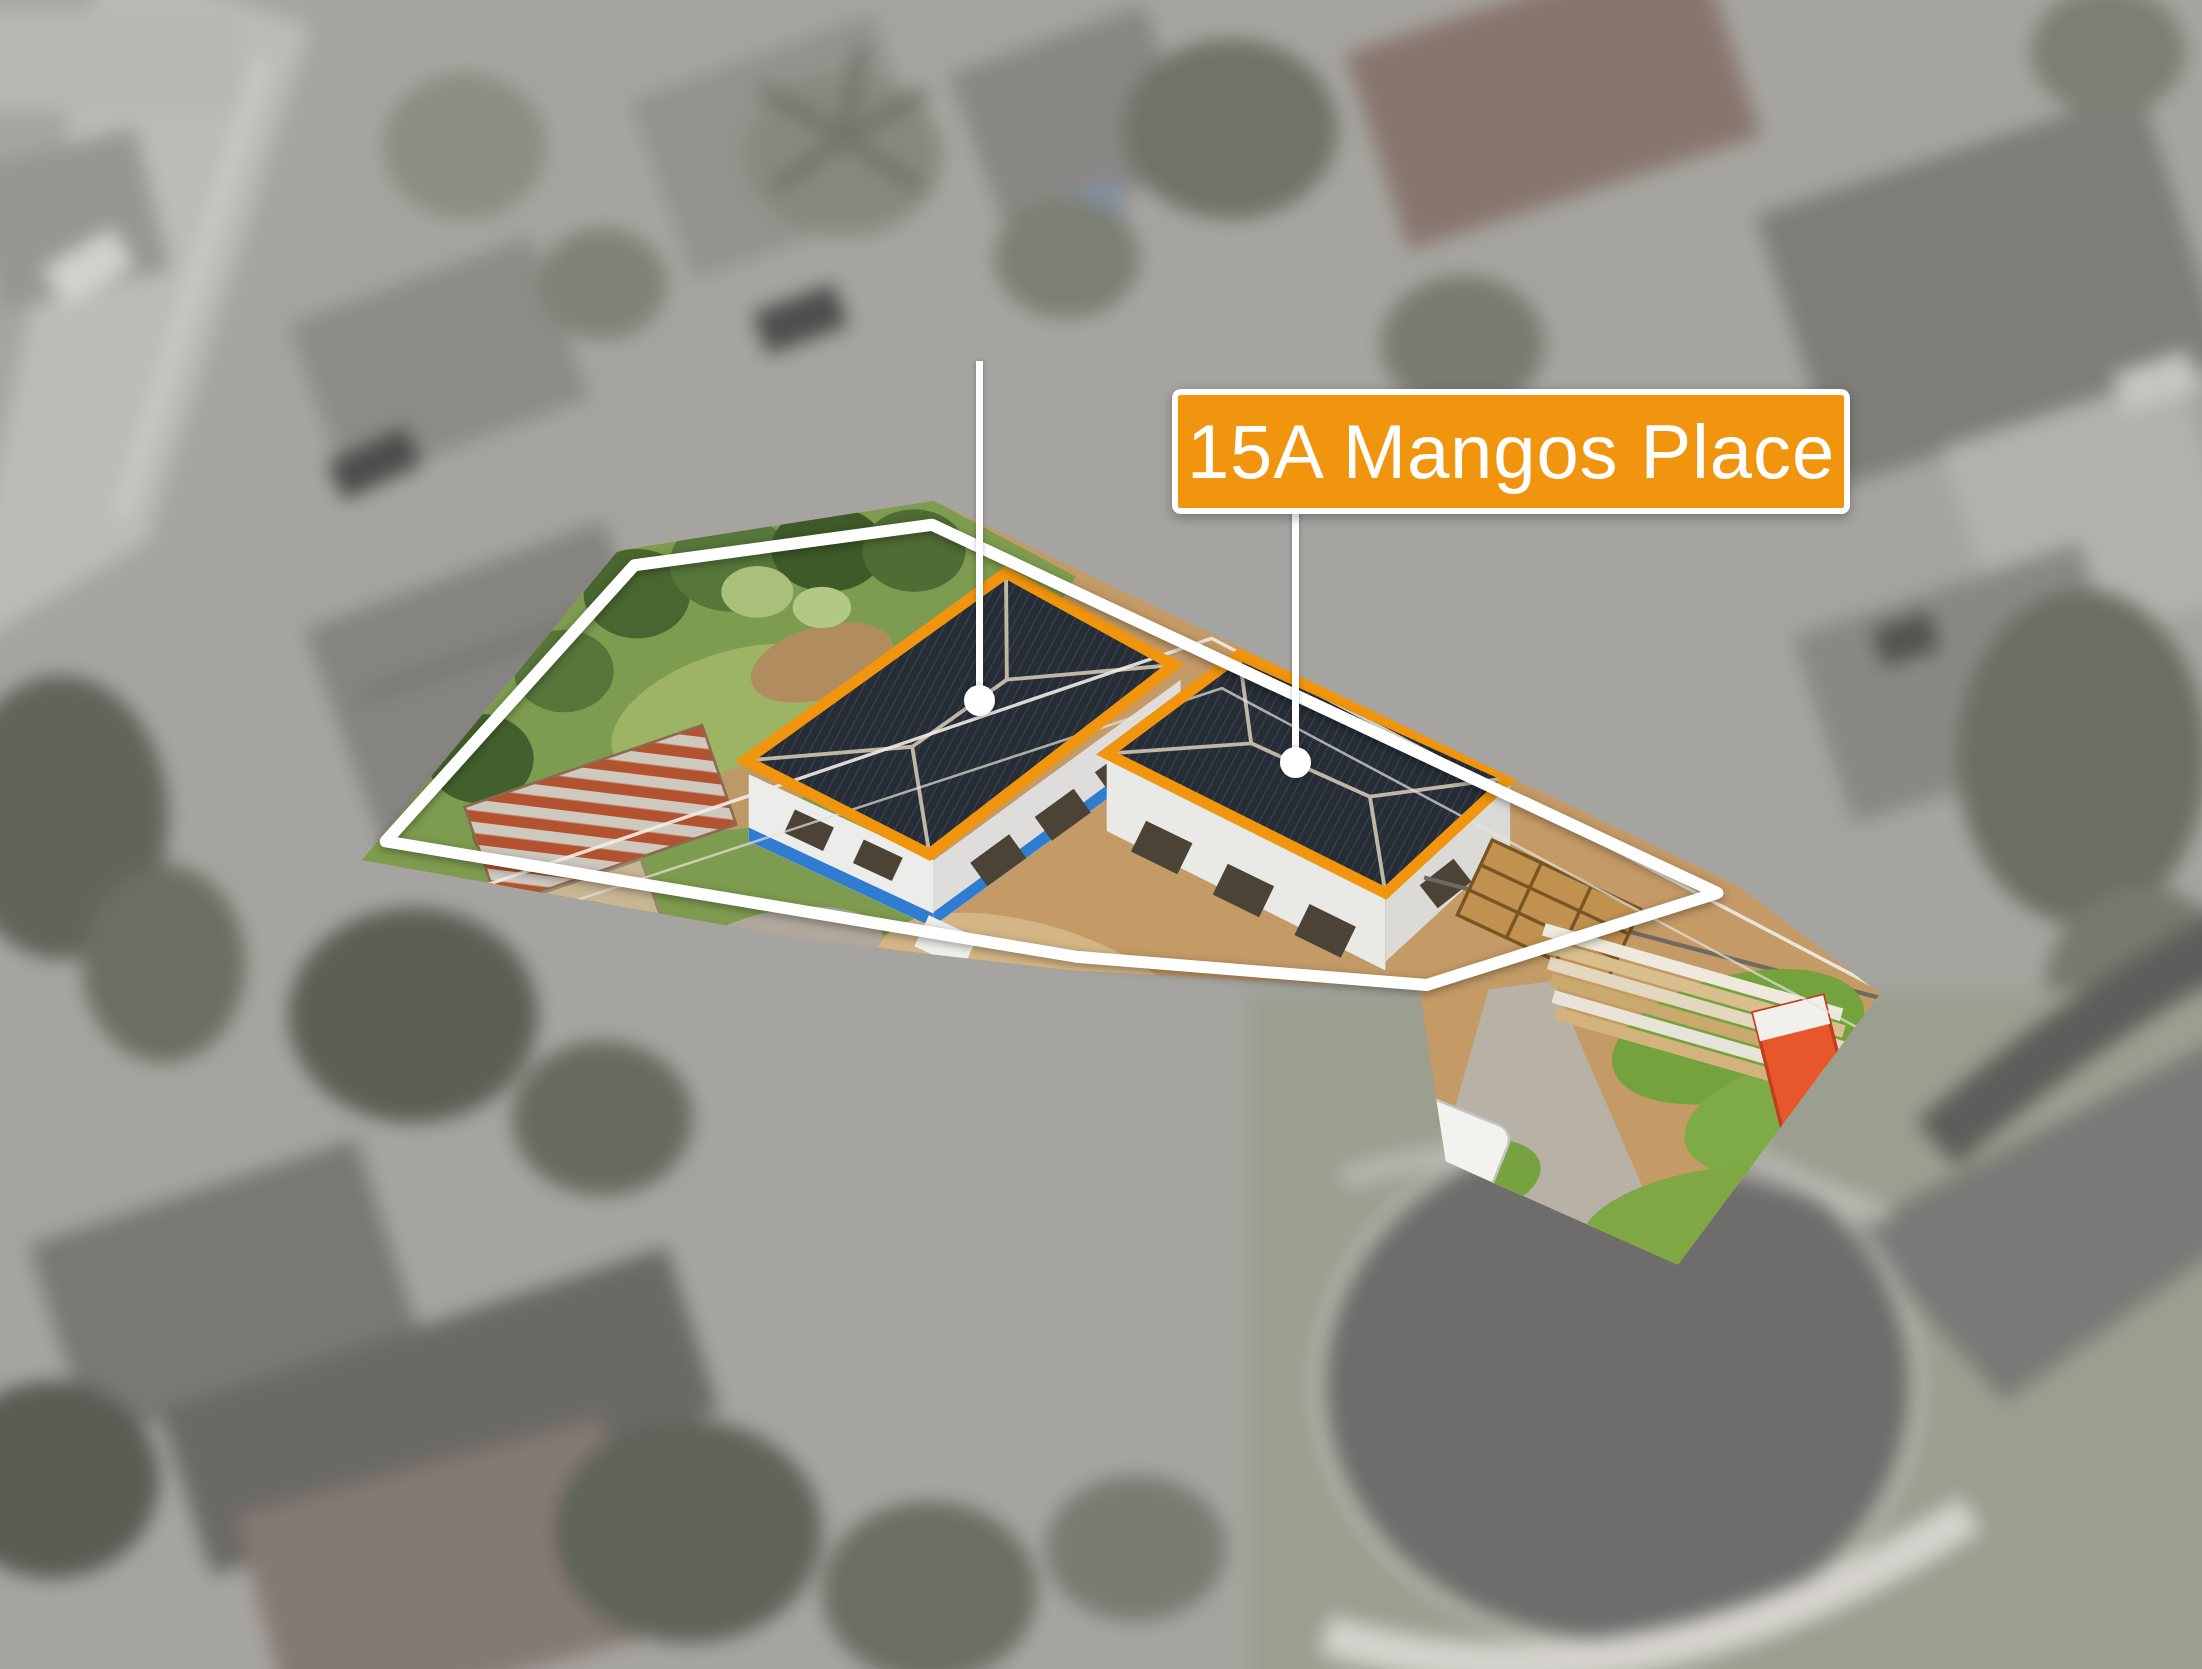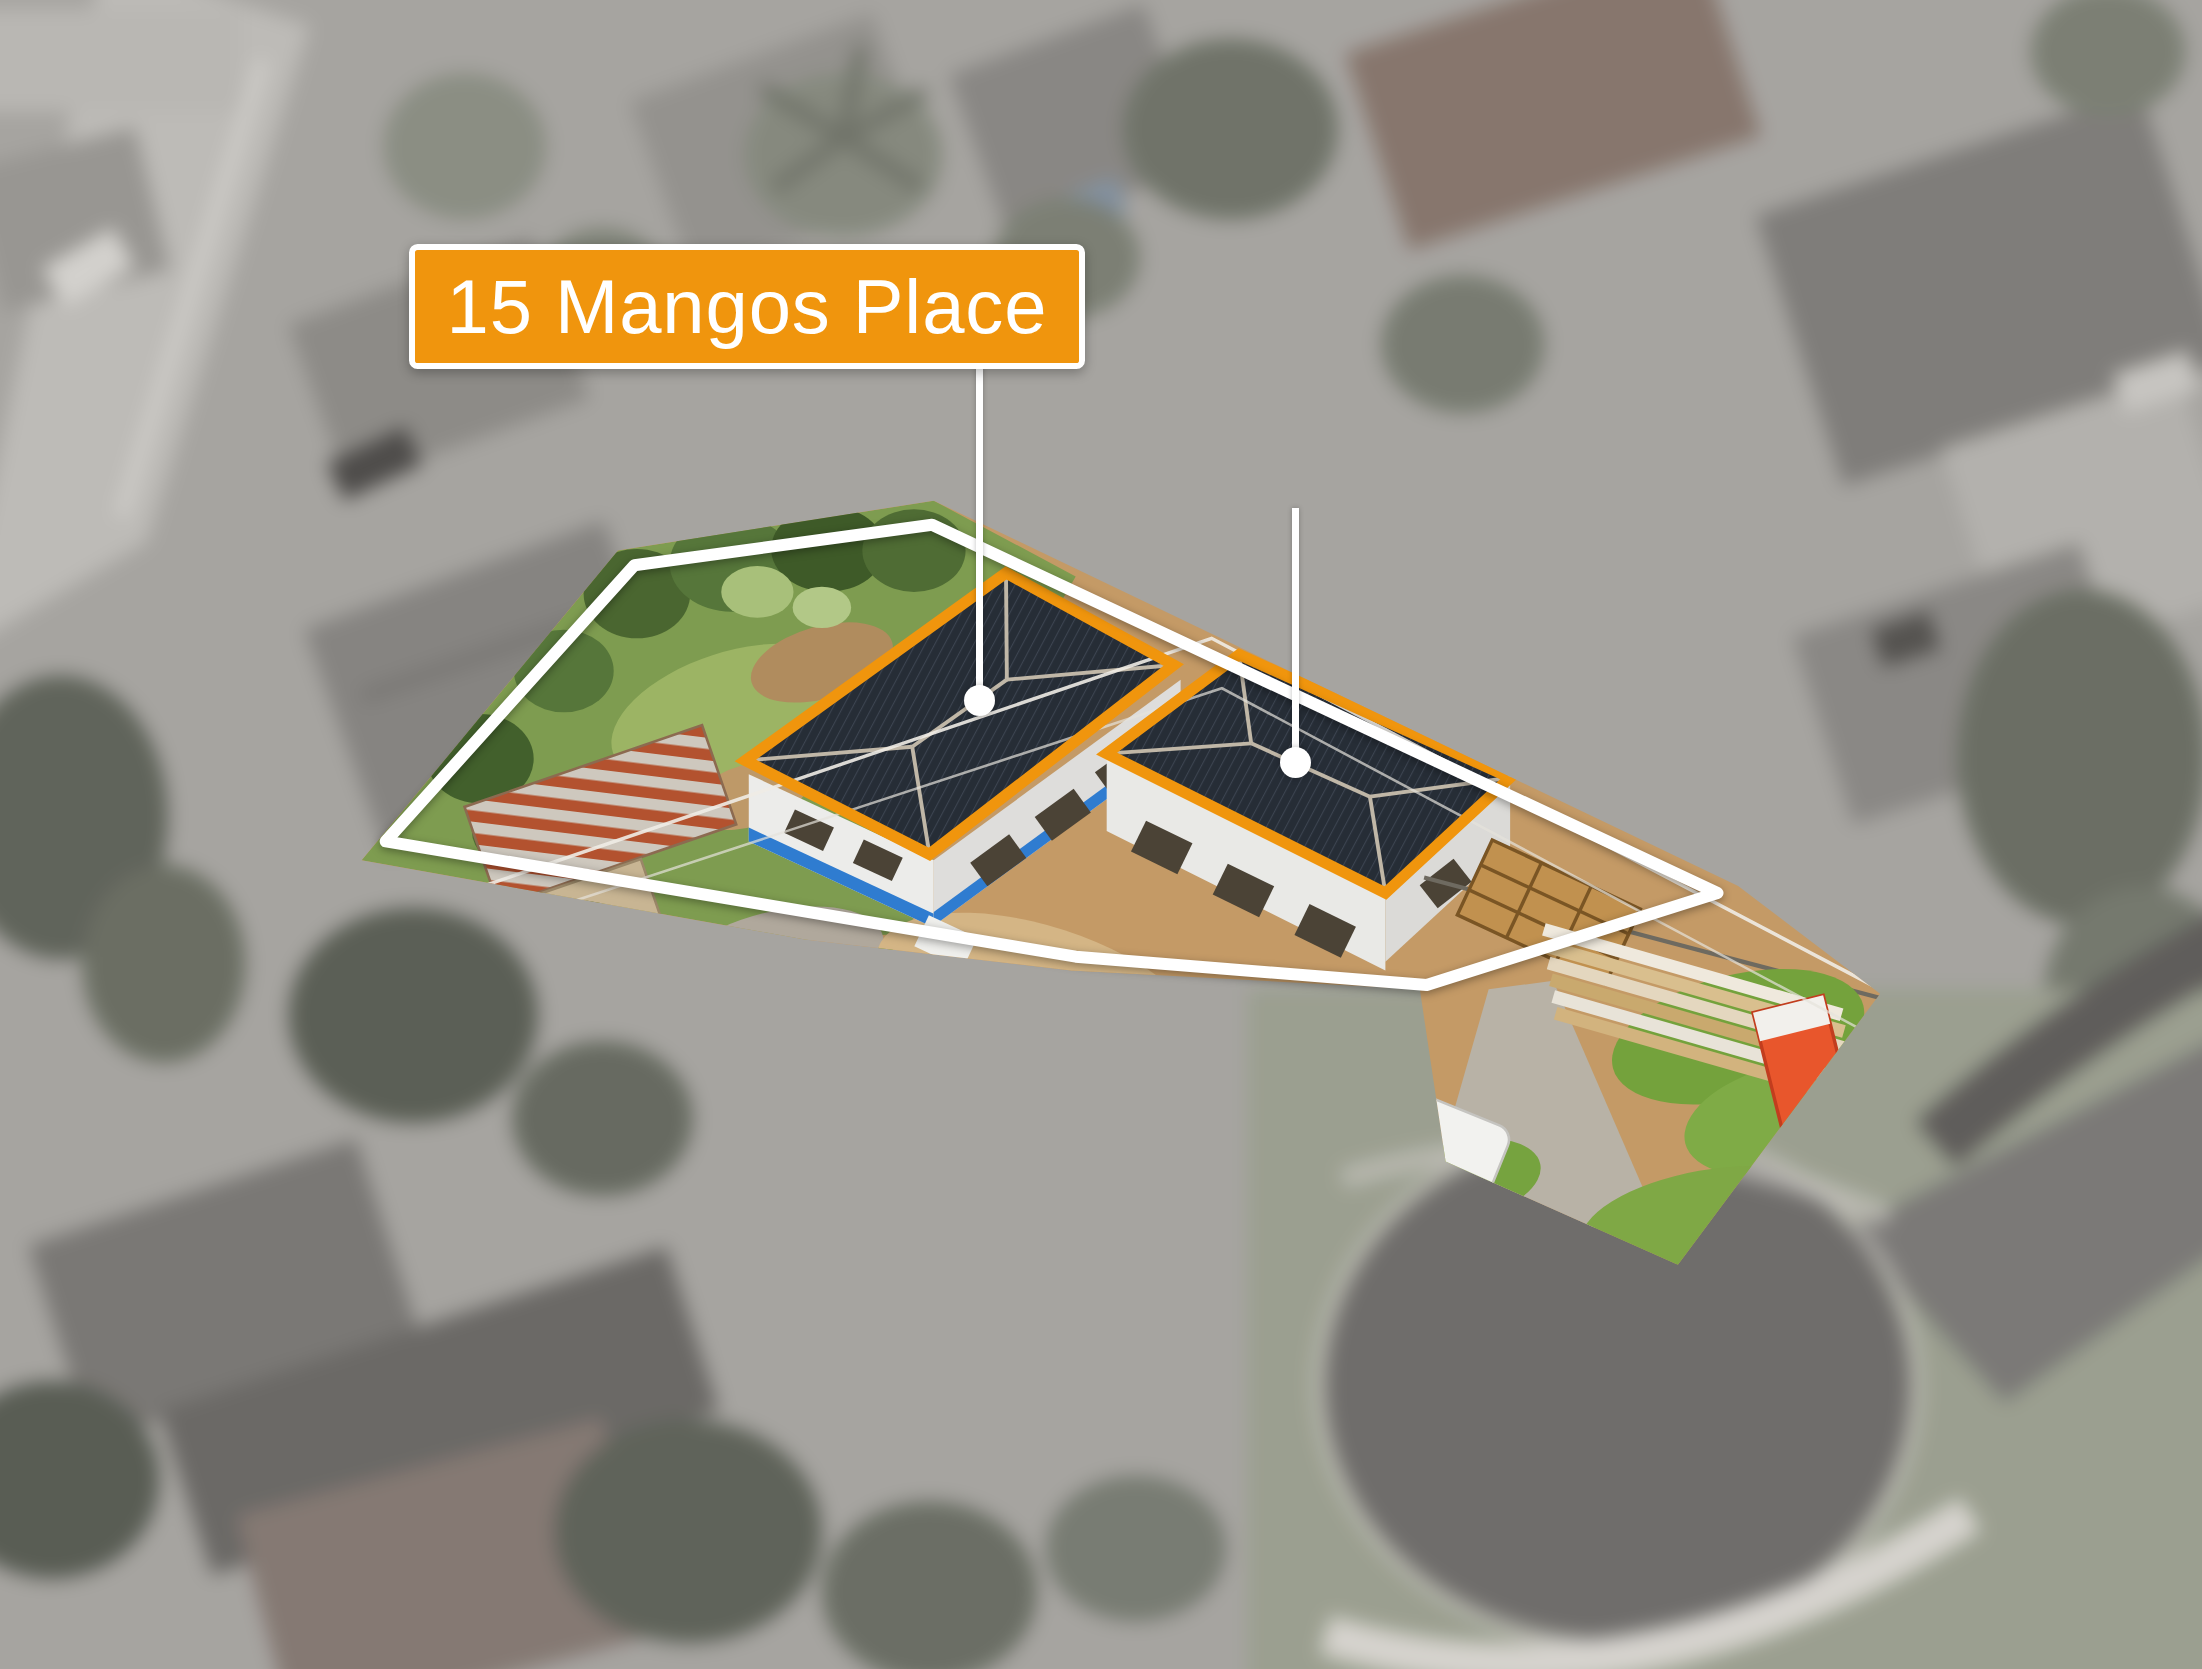--- a/index.html
+++ b/index.html
@@ -246,19 +246,19 @@
 
     <polygon points="448,978 737,657 1083,610 1996,1038 1658,1145 1250,1112" fill="none" stroke="#ffffff" stroke-width="14" stroke-linejoin="round" style="filter:drop-shadow(0 3px 5px rgba(0,0,0,.35));"></polygon>
   </svg>
 
   <div class="leader-line" style="left:976px;top:361px;height:339px;"></div>
   <div class="leader-dot" style="left:964px;top:685px;"></div>
 
   <div class="leader-line" style="left:1292px;top:508px;height:255px;"></div>
   <div class="leader-dot" style="left:1280px;top:747px;"></div>
 
-  <div class="callout callout-15">
-    <span>15 Mangos Place</span>
+
+  <div class="callout callout-15a">
+    <span>15A Mangos Place</span>
   </div>
 
-
 </div>
 
 
 </body></html>

